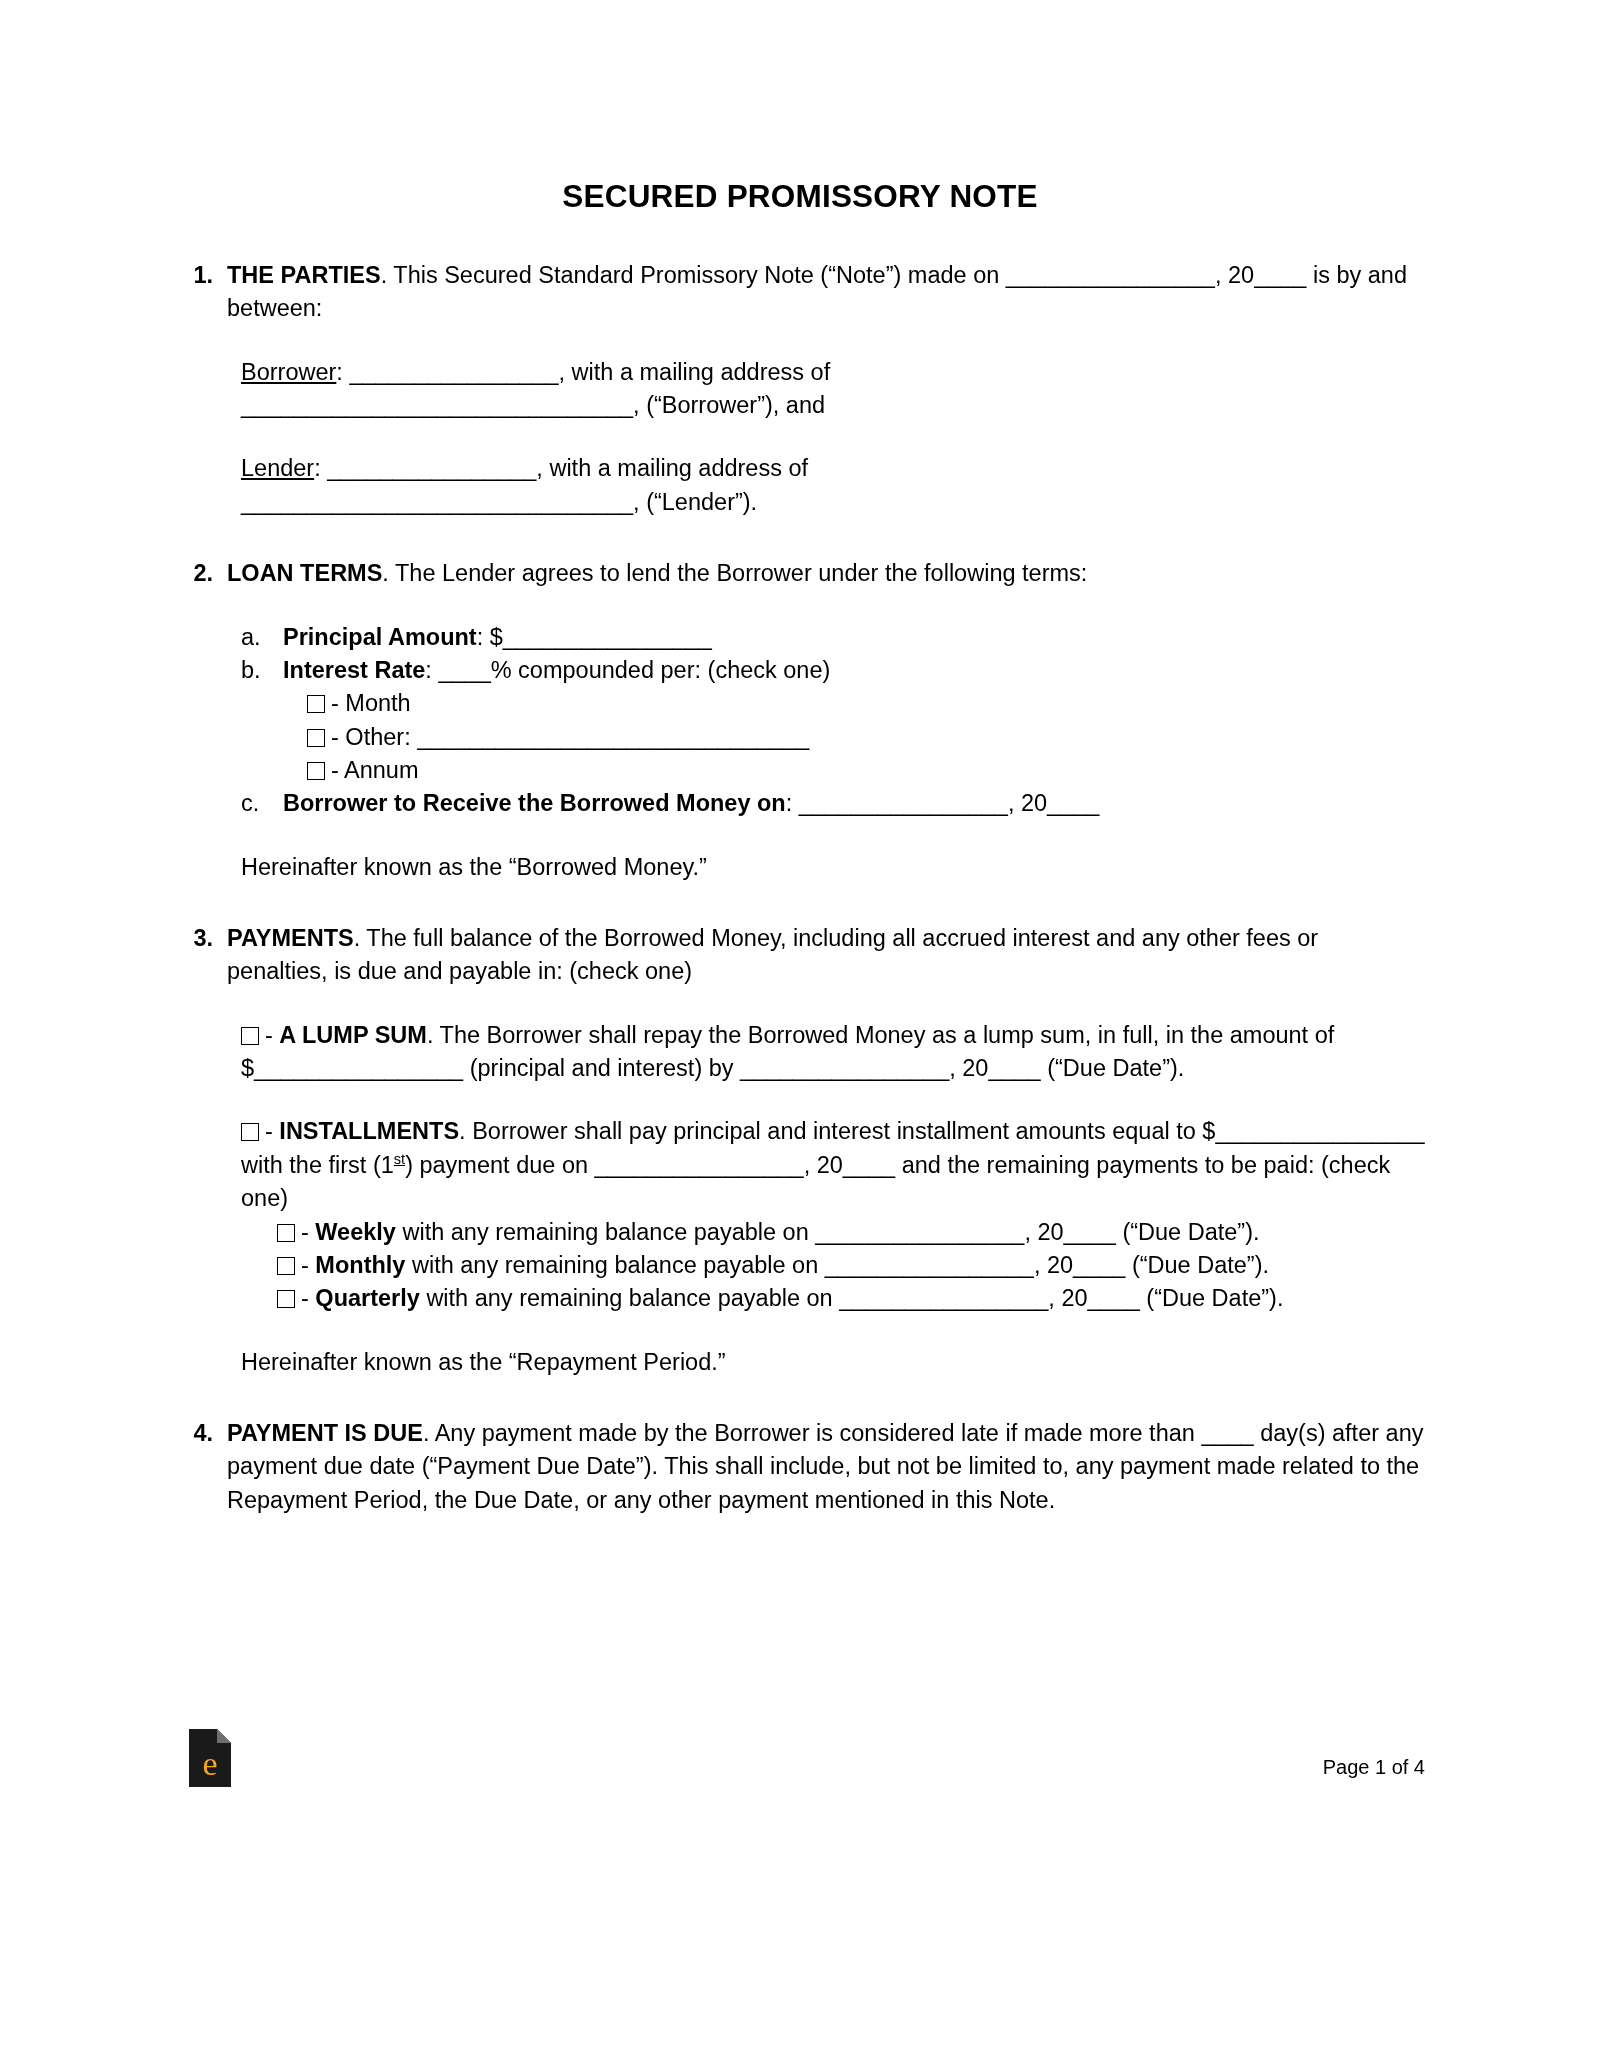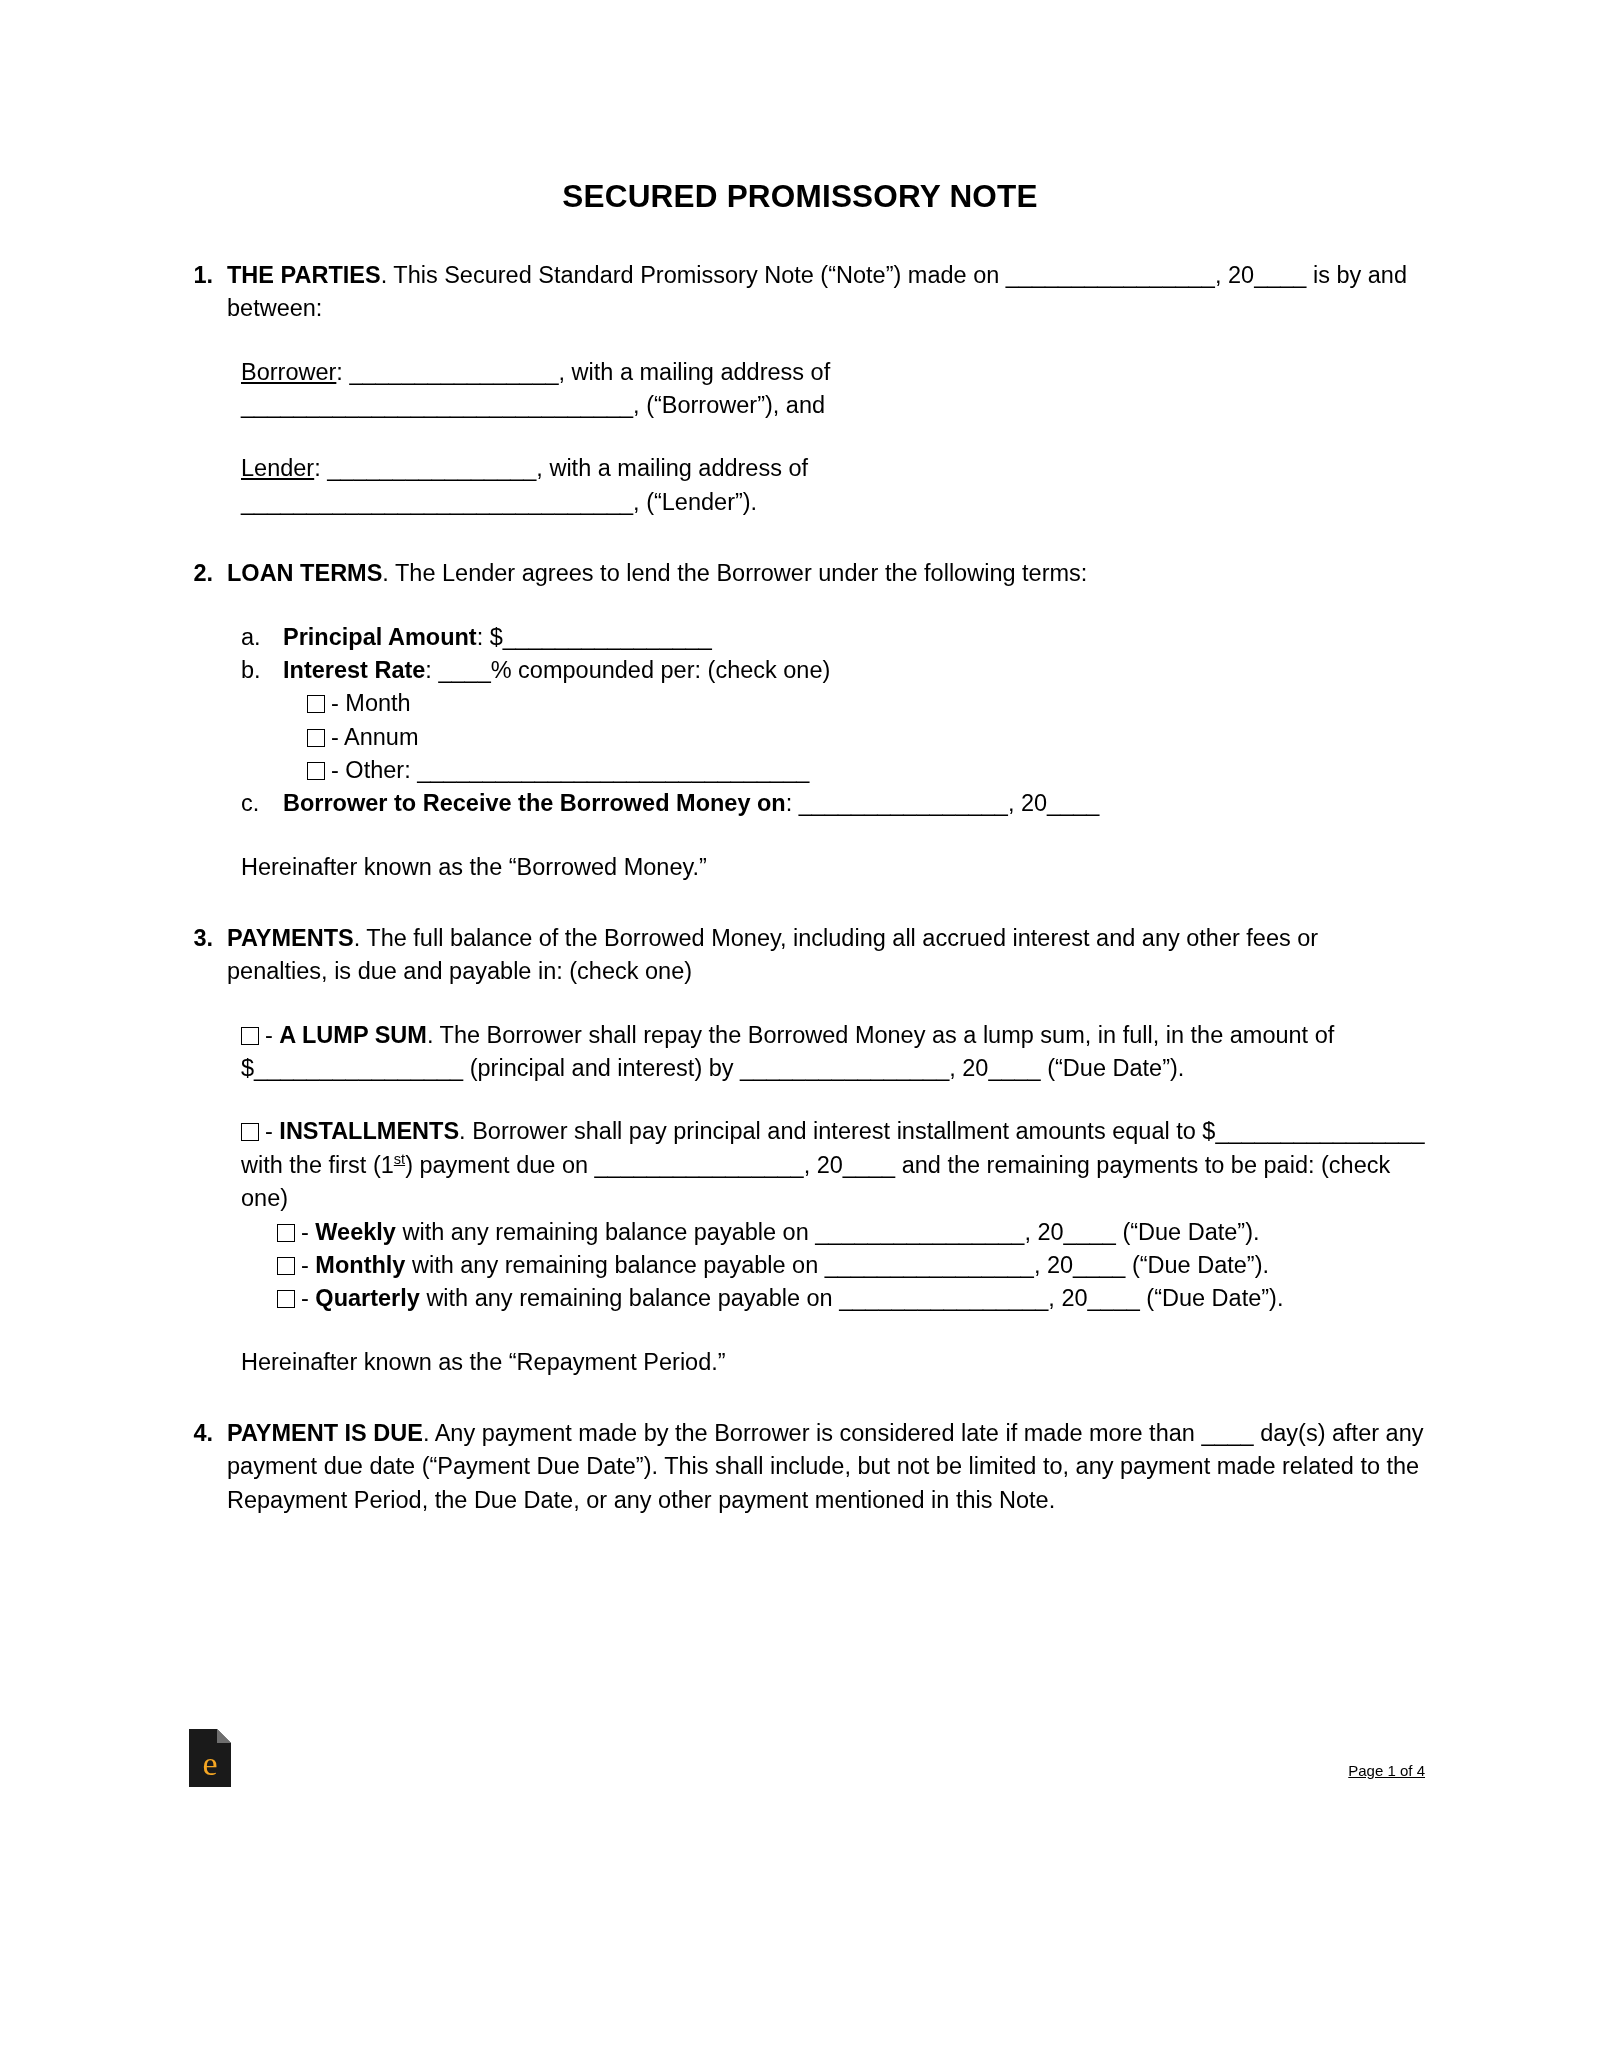--- a/index.html
+++ b/index.html
@@ -90,22 +90,21 @@
   }
   sup {
     font-size: 0.62em;
     vertical-align: super;
     text-decoration: underline;
   }
   .page-num {
     position: absolute;
     right: 175px;
     bottom: 60px;
-    font-size: 15px;
-    text-decoration: underline;
+    font-size: 20px;
   }
   .logo {
     position: absolute;
     left: 185px;
     bottom: 50px;
     width: 52px;
     height: 62px;
   }
   .logo svg { display: block; }
   p { margin: 0; }
@@ -159,26 +158,26 @@
     <div class="list-text"><b>Interest Rate</b><span>: ____% compounded per: (check one)</span></div>
   </div>
 
   <div class="list-item">
     <div class="list-letter"></div>
     <div class="list-text check-line"><span class="chk"></span><span>- Month</span></div>
   </div>
 
   <div class="list-item">
     <div class="list-letter"></div>
+    <div class="list-text check-line"><span class="chk"></span><span>- Other: ______________________________</span></div>
+  </div>
+
+  <div class="list-item">
+    <div class="list-letter"></div>
     <div class="list-text check-line"><span class="chk"></span><span>- Annum</span></div>
-  </div>
-
-  <div class="list-item">
-    <div class="list-letter"></div>
-    <div class="list-text check-line"><span class="chk"></span><span>- Other: ______________________________</span></div>
   </div>
 
   <div class="list-item">
     <div class="list-letter">c.</div>
     <div class="list-text"><b>Borrower to Receive the Borrowed Money on</b><span>: ________________, 20____</span></div>
   </div>
 
   <div class="gap-md"></div>
 
   <div class="indent">Hereinafter known as the “Borrowed Money.”</div>

